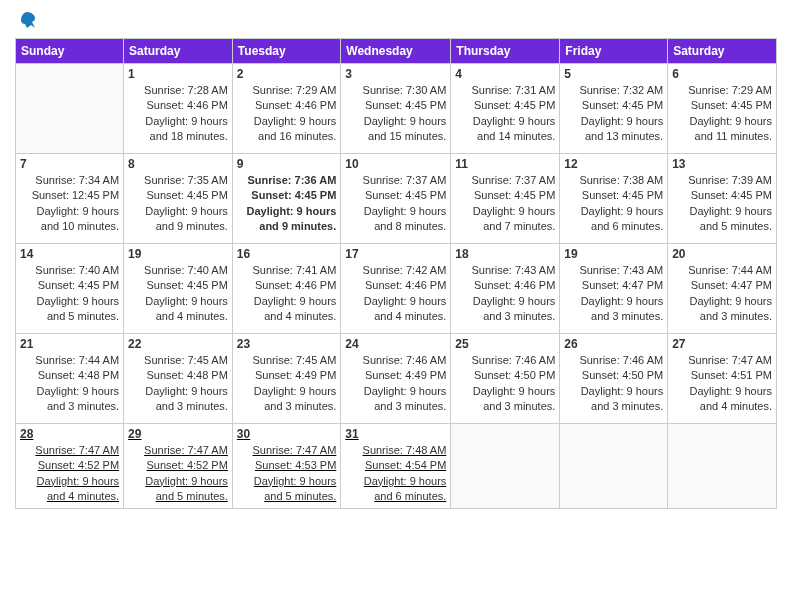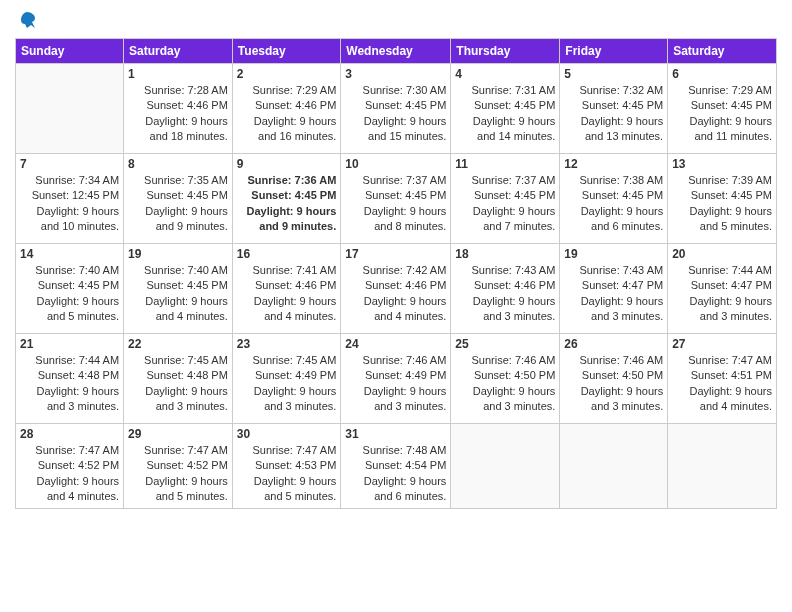--- a/index.html
+++ b/index.html
@@ -90,20 +90,21 @@
       margin-bottom: 2px;
     }
     .day-info {
       font-size: 11px;
       color: #333;
       line-height: 1.4;
       text-align: right;
     }
     .last-row td {
       height: 80px;
+      text-decoration: underline;
     }
   </style>
 </head>
 <body>
 
 <div class="page">
   <div class="header">
     <div class="logo">
       <div class="logo-text">
         <span class="logo-general"></span>

